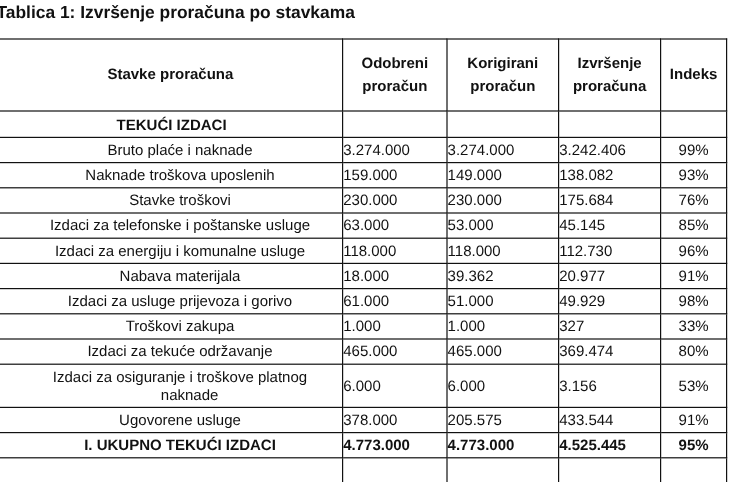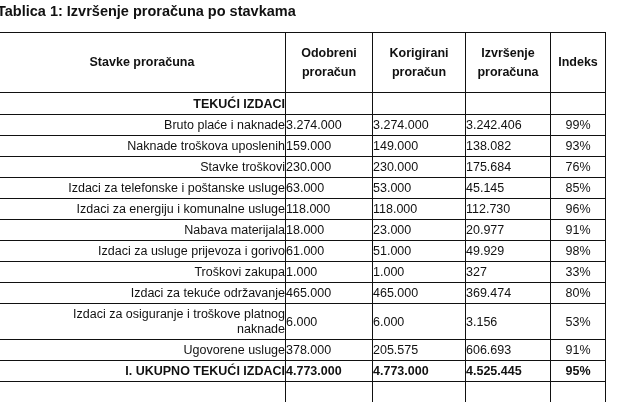--- a/index.html
+++ b/index.html
@@ -4,21 +4,21 @@
 <style>
   html, body { margin: 0; padding: 0; background: #ffffff; }
   body { width: 618px; height: 402px; overflow: hidden; position: relative;
          font-family: "Liberation Sans", sans-serif; color: #111; }
   .title { position: absolute; left: -3px; top: 3px; font-size: 14.5px; font-weight: bold; white-space: nowrap; }
   table { position: absolute; left: -2px; top: 32px; border-collapse: collapse; table-layout: fixed; }
   td, th { border: 1px solid #111; padding: 0; font-size: 12.5px; height: 20px; line-height: 14px; }
   th { font-weight: bold; text-align: center; height: 59px; font-size: 12.5px; line-height: 19px; }
   col.c0 { width: 287px; } col.c1 { width: 87px; } col.c2 { width: 93px; }
   col.c3 { width: 85px; } col.c4 { width: 55px; }
-  td.label { padding-left: 16px; text-align: right; }
+  td.label { padding-left: 16px; text-align: center; }
   td.num { text-align: left; padding-right: 8px; }
   td.pct { text-align: center; }
   tr.section td { font-weight: bold; height: 21px; }
   tr.section td.label { padding-left: 2px; }
   tr.total td { font-weight: bold; }
   tr.total td.label { padding-left: 16px; }
   tr.tall td { height: 35px; }
   td.wrap { line-height: 15px; }
   td.wrap .indent { padding-left: 16px; }
   tr.empty td { height: 24px; border-bottom: none; }
@@ -84,21 +84,21 @@
       <tr>
         <td class="label">Izdaci za energiju i komunalne usluge</td>
         <td class="num">118.000</td>
         <td class="num">118.000</td>
         <td class="num">112.730</td>
         <td class="pct">96%</td>
       </tr>
       <tr>
         <td class="label">Nabava materijala</td>
         <td class="num">18.000</td>
-        <td class="num">23.000</td>
+        <td class="num">39.362</td>
         <td class="num">20.977</td>
         <td class="pct">91%</td>
       </tr>
       <tr>
         <td class="label">Izdaci za usluge prijevoza i gorivo</td>
         <td class="num">61.000</td>
         <td class="num">51.000</td>
         <td class="num">49.929</td>
         <td class="pct">98%</td>
       </tr>
@@ -120,21 +120,21 @@
         <td class="label wrap"><span>Izdaci za osiguranje i troškove platnog</span><br><span class="indent">naknade</span></td>
         <td class="num">6.000</td>
         <td class="num">6.000</td>
         <td class="num">3.156</td>
         <td class="pct">53%</td>
       </tr>
       <tr>
         <td class="label">Ugovorene usluge</td>
         <td class="num">378.000</td>
         <td class="num">205.575</td>
-        <td class="num">606.693</td>
+        <td class="num">433.544</td>
         <td class="pct">91%</td>
       </tr>
       <tr class="total">
         <td class="label">I. UKUPNO TEKUĆI IZDACI</td>
         <td class="num">4.773.000</td>
         <td class="num">4.773.000</td>
         <td class="num">4.525.445</td>
         <td class="pct">95%</td>
       </tr>
       <tr class="empty">

